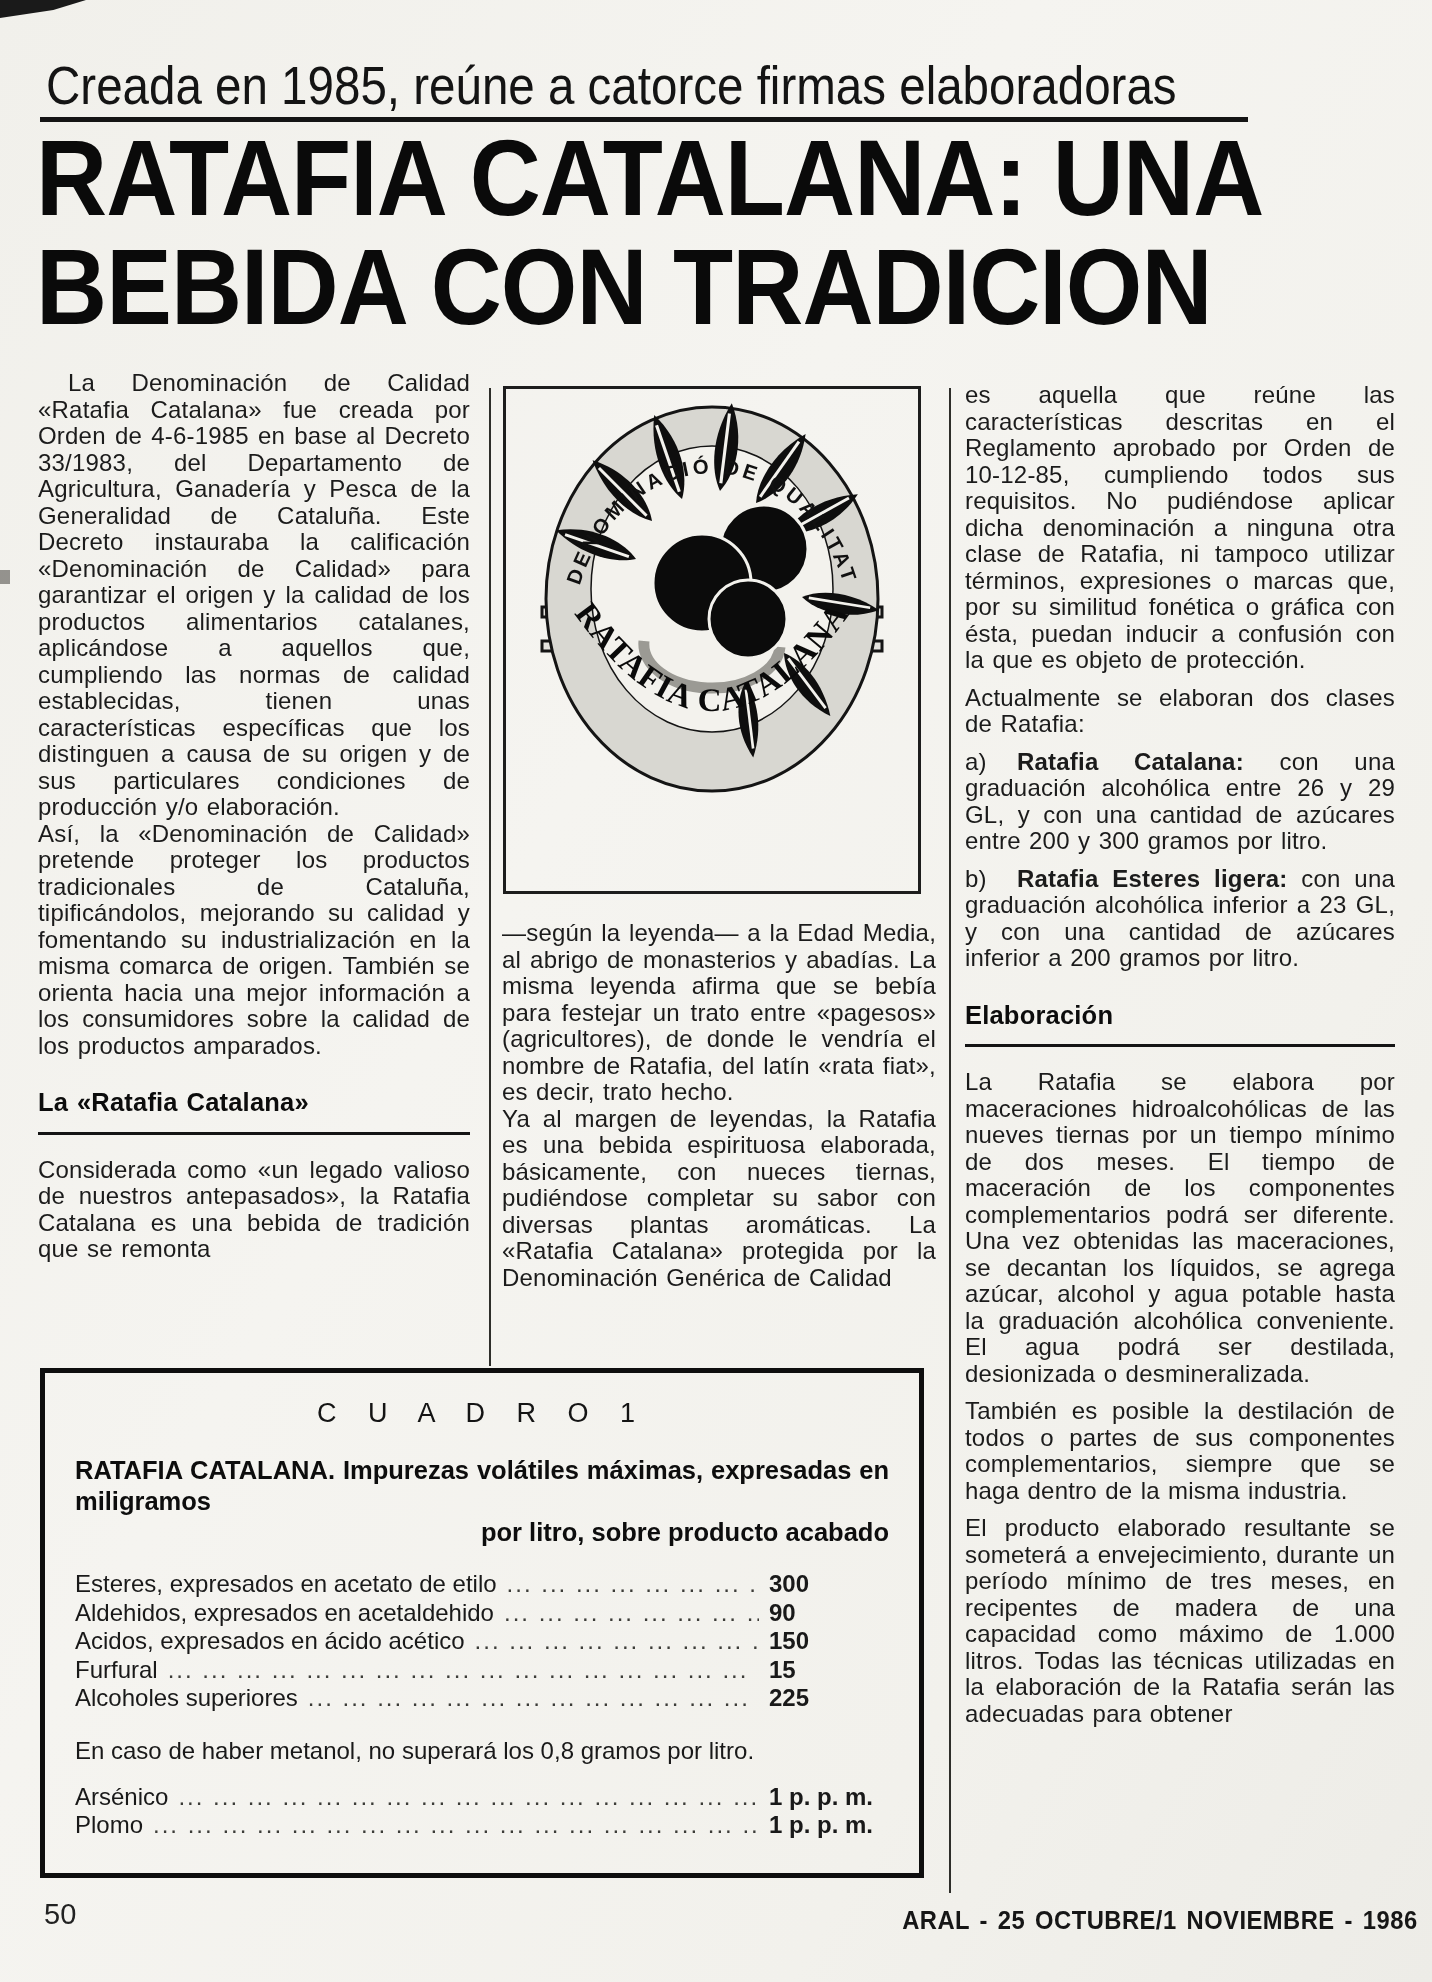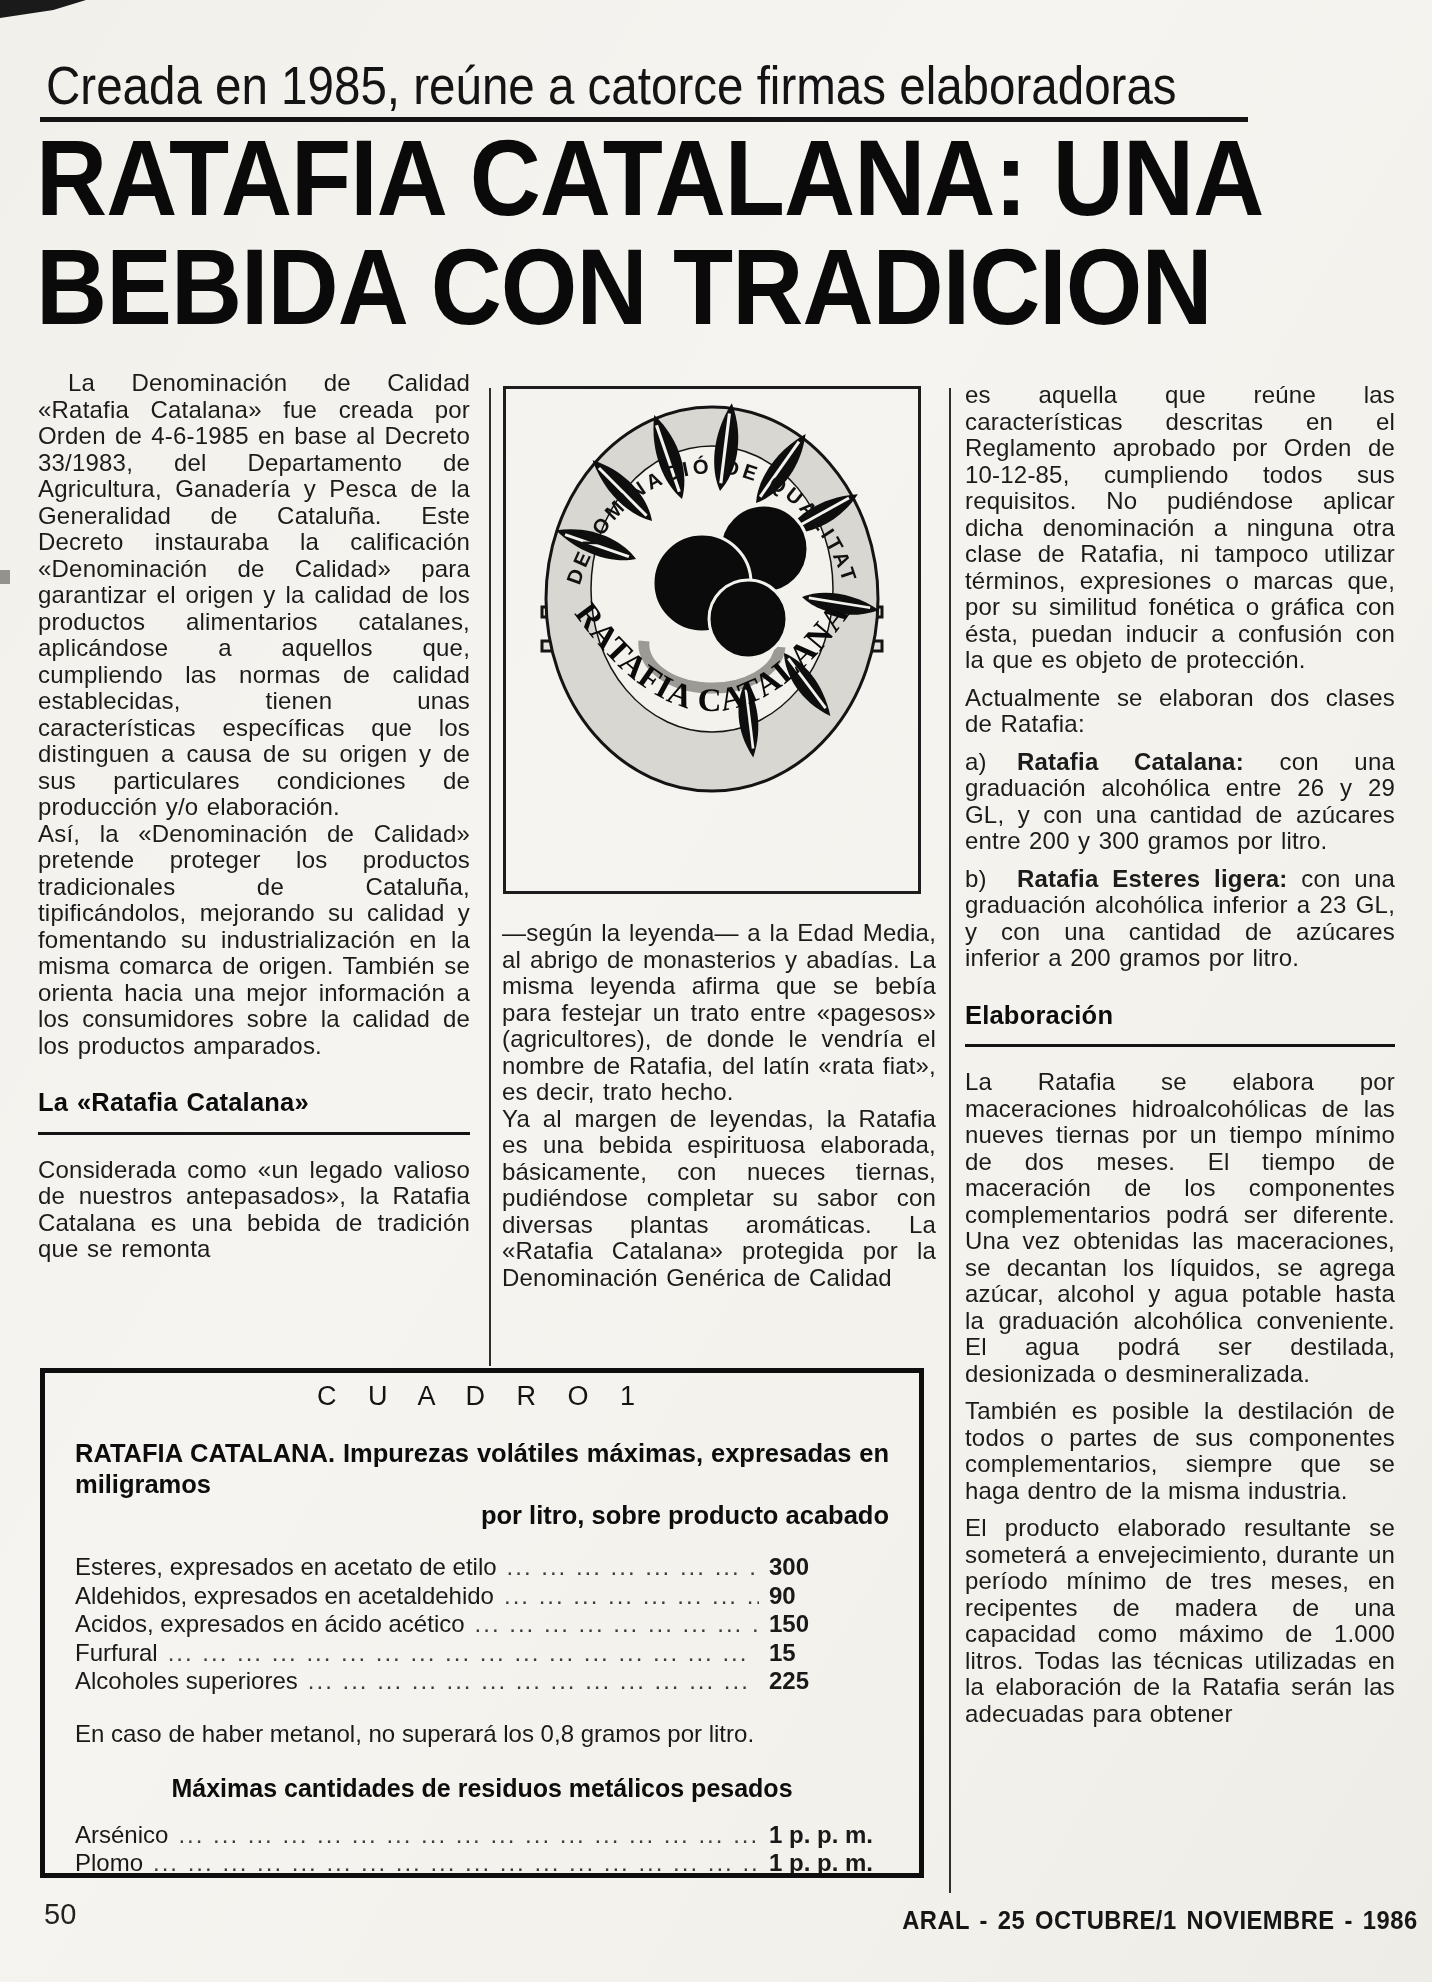--- a/index.html
+++ b/index.html
@@ -37,21 +37,21 @@
 
   
   .logo-box{box-sizing:border-box;width:418px;height:508px;border:3px solid #1d1d1d;margin:2px 0 26px 1px;
     background:transparent;overflow:hidden;}
   .logo-box svg{display:block;margin:12px auto 0 auto;}
   .logo-caption{margin:6px 0 0 16px;font-size:23.5px;line-height:29.5px;letter-spacing:.6px;word-spacing:4px;
     color:#1e1e1e;text-align:left;}
 
   
   .cuadro{position:absolute;left:40px;top:1368px;box-sizing:border-box;width:884px;height:510px;
-    border:5px solid #0e0e0e;padding:0 30px 8px 30px;overflow:hidden;background:transparent;}
+    border:5px solid #0e0e0e;padding:17px 30px 8px 30px;overflow:hidden;background:transparent;}
   .cuadro-title{text-align:center;font-size:27px;letter-spacing:12px;color:#141414;margin-top:8px;}
   .cuadro-head{margin-top:26px;font-weight:bold;font-size:25.5px;line-height:31px;color:#0d0d0d;}
   .cuadro-head .l1{text-align:justify;text-align-last:justify;}
   .cuadro-head .l2{text-align:right;}
   .rows{margin-top:22px;}
   .t-row{display:flex;align-items:baseline;font-size:24px;line-height:28.5px;color:#191919;}
   .t-row .label{white-space:nowrap;}
   .t-row .dots{flex:1;overflow:hidden;white-space:nowrap;color:#3c3c38;margin:0 10px;letter-spacing:2px;}
   .t-row .dots::after{content:"... ... ... ... ... ... ... ... ... ... ... ... ... ... ... ... ... ... ... ... ...";}
   .t-row .value{min-width:120px;text-align:left;white-space:nowrap;font-weight:bold;}
@@ -204,21 +204,20 @@
           <span class="dots"></span>
           <span class="value">15</span>
         </div>
       <div class="t-row">
           <span class="label">Alcoholes superiores</span>
           <span class="dots"></span>
           <span class="value">225</span>
         </div>
     </div>
     <div class="cuadro-note">En caso de haber metanol, no superará los 0,8 gramos por litro.</div>
-    <div class="cuadro-sub">Máximas cantidades de residuos metálicos pesados</div>
     <div class="rows rows-metal">
       <div class="t-row">
           <span class="label">Arsénico</span>
           <span class="dots"></span>
           <span class="value">1 p. p. m.</span>
         </div>
       <div class="t-row">
           <span class="label">Plomo</span>
           <span class="dots"></span>
           <span class="value">1 p. p. m.</span>

